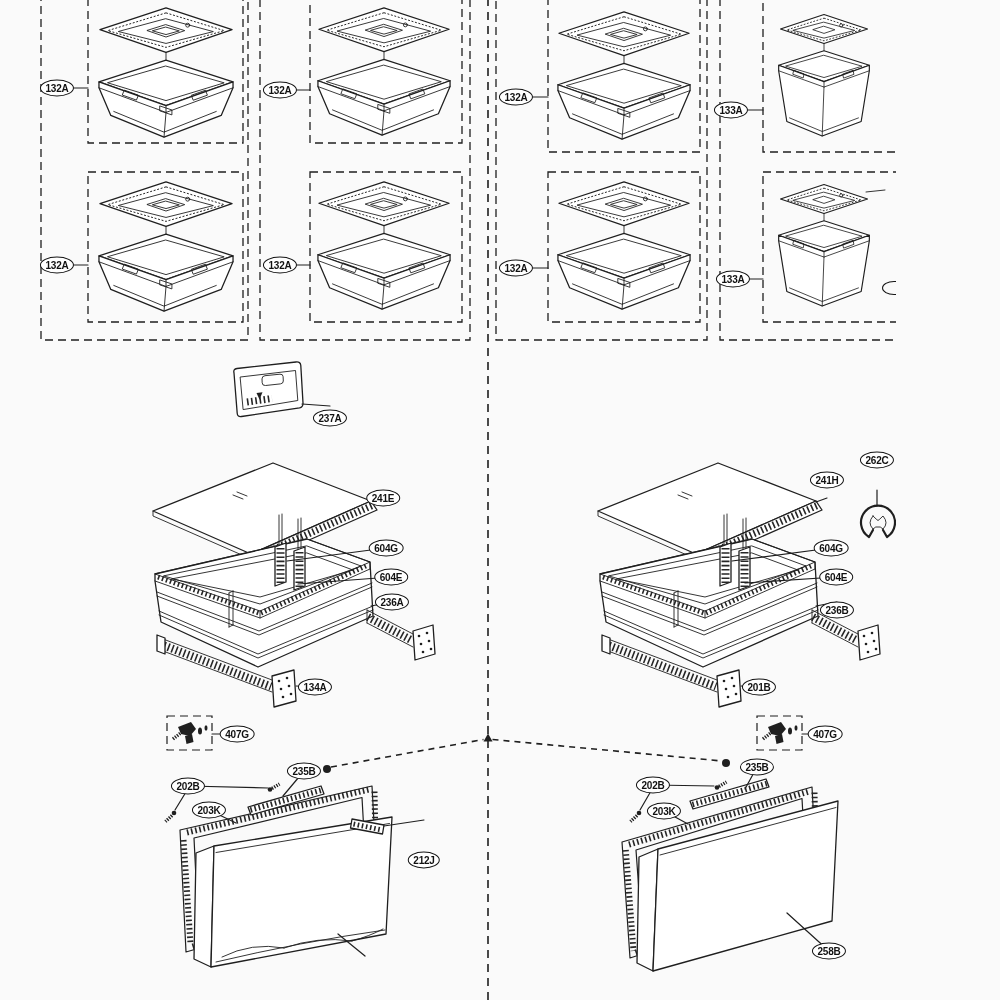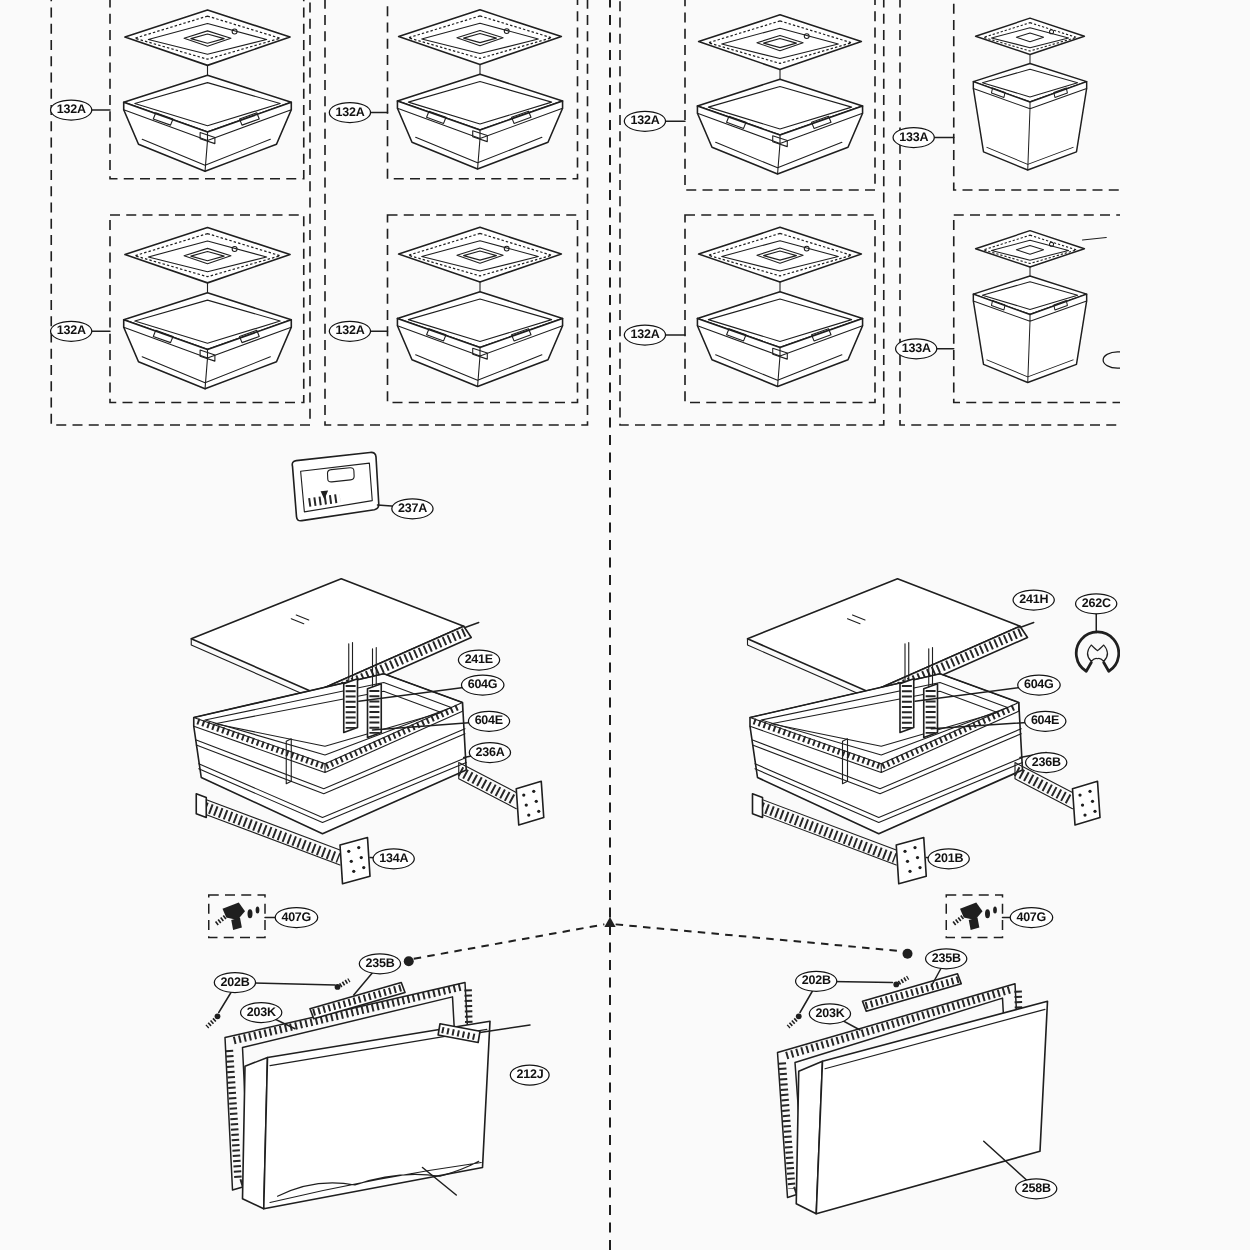--- a/index.html
+++ b/index.html
@@ -221,30 +221,30 @@
   <div class="callout" style="left:57px;top:88px">132A</div>
   <div class="callout" style="left:57px;top:265px">132A</div>
   <div class="callout" style="left:280px;top:90px">132A</div>
   <div class="callout" style="left:280px;top:265px">132A</div>
   <div class="callout" style="left:516px;top:97px">132A</div>
   <div class="callout" style="left:516px;top:268px">132A</div>
   <div class="callout" style="left:731px;top:110px">133A</div>
   <div class="callout" style="left:733px;top:279px">133A</div>
   <div class="callout empty" style="left:894px;top:288px"></div>
 
-  <div class="callout" style="left:330px;top:407px">237A</div>
-
-  <div class="callout" style="left:383px;top:528px">241E</div>
+  <div class="callout" style="left:330px;top:418px">237A</div>
+
+  <div class="callout" style="left:383px;top:498px">241E</div>
   <div class="callout" style="left:386px;top:548px">604G</div>
   <div class="callout" style="left:391px;top:577px">604E</div>
   <div class="callout" style="left:392px;top:602px">236A</div>
   <div class="callout" style="left:315px;top:687px">134A</div>
   <div class="callout" style="left:237px;top:734px">407G</div>
 
-  <div class="callout" style="left:877px;top:483px">262C</div>
+  <div class="callout" style="left:877px;top:460px">262C</div>
   <div class="callout" style="left:827px;top:480px">241H</div>
   <div class="callout" style="left:831px;top:548px">604G</div>
   <div class="callout" style="left:836px;top:577px">604E</div>
   <div class="callout" style="left:837px;top:610px">236B</div>
   <div class="callout" style="left:759px;top:687px">201B</div>
   <div class="callout" style="left:825px;top:734px">407G</div>
 
   <div class="callout" style="left:188px;top:786px">202B</div>
   <div class="callout" style="left:209px;top:810px">203K</div>
   <div class="callout" style="left:304px;top:771px">235B</div>

